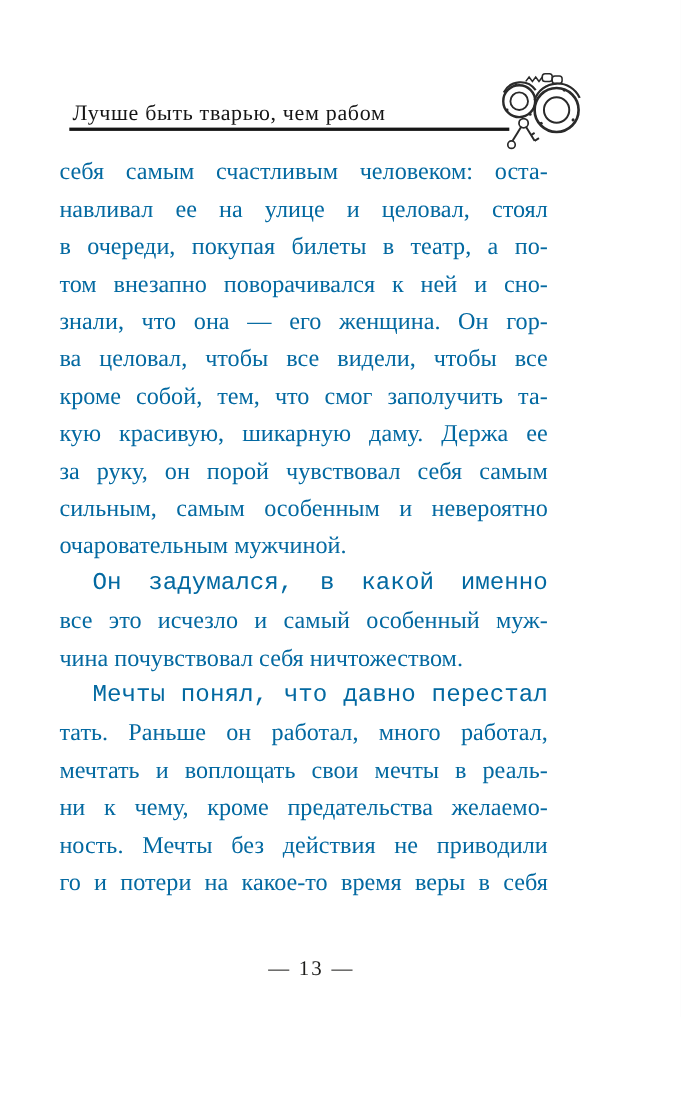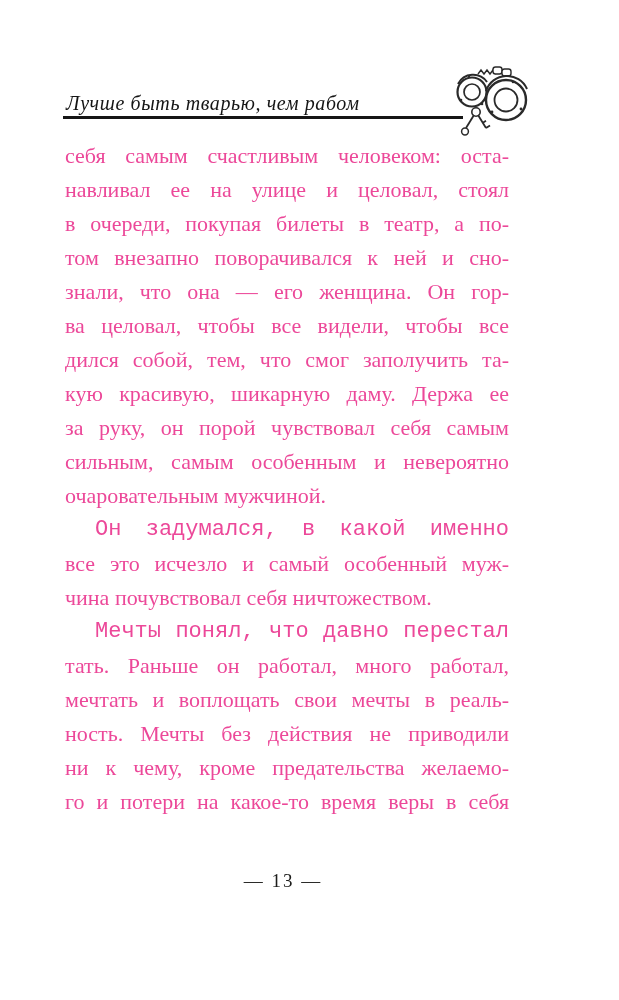--- a/index.html
+++ b/index.html
@@ -10,43 +10,42 @@
     background:#ffffff;
     color:#1d1d1b;
     font-family:"Liberation Serif", serif;
     overflow:hidden;
   }
   .header-title {
     position:absolute;
     left:66px; top:91px;
     font-size:20px;
     line-height:24px;
-    font-style:italic;
     letter-spacing:0.6px;
     color:#151515;
     white-space:nowrap;
   }
   .header-rule {
     position:absolute;
     left:63px; top:116px;
     width:400px; height:3px;
     background:#161616;
   }
   .handcuffs {
     position:absolute;
     left:450px; top:62px;
     width:100px; height:82px;
   }
   .body-text {
     position:absolute;
-    left:65px; top:139px;
+    left:54px; top:139px;
     width:444px;
     font-size:22px;
     line-height:34px;
-    color:#ec4899;
+    color:#0369a1;
   }
   .line {
     height:34px;
     text-align:justify;
     text-align-last:justify;
     overflow:hidden;
   }
   .line.endline {
     text-align:right;
     text-align-last:left;
@@ -98,36 +97,36 @@
   </svg>
 
   <main class="body-text">
       <div>
         <div class="line">себя самым счастливым человеком: оста-</div>
         <div class="line">навливал ее на улице и целовал, стоял</div>
         <div class="line">в очереди, покупая билеты в театр, а по-</div>
         <div class="line">том внезапно поворачивался к ней и сно-</div>
         <div class="line">знали, что она — его женщина. Он гор-</div>
         <div class="line">ва целовал, чтобы все видели, чтобы все</div>
-        <div class="line">дился собой, тем, что смог заполучить та-</div>
+        <div class="line">кроме собой, тем, что смог заполучить та-</div>
         <div class="line">кую красивую, шикарную даму. Держа ее</div>
         <div class="line">за руку, он порой чувствовал себя самым</div>
         <div class="line">сильным, самым особенным и невероятно</div>
         <div class="line endline">очаровательным мужчиной.</div>
       </div>
       <div>
         <div class="line indented">Он задумался, в какой именно момент</div>
         <div class="line">все это исчезло и самый особенный муж-</div>
         <div class="line endline">чина почувствовал себя ничтожеством.</div>
       </div>
       <div>
         <div class="line indented">Мечты понял, что давно перестал меч-</div>
         <div class="line">тать. Раньше он работал, много работал,</div>
         <div class="line">мечтать и воплощать свои мечты в реаль-</div>
+        <div class="line">ни к чему, кроме предательства желаемо-</div>
         <div class="line">ность. Мечты без действия не приводили</div>
-        <div class="line">ни к чему, кроме предательства желаемо-</div>
         <div class="line">го и потери на какое-то время веры в себя</div>
       </div>
     </main>
 
   <div class="footer">— 13 —</div>
 
 </div>
 
 </body></html>

